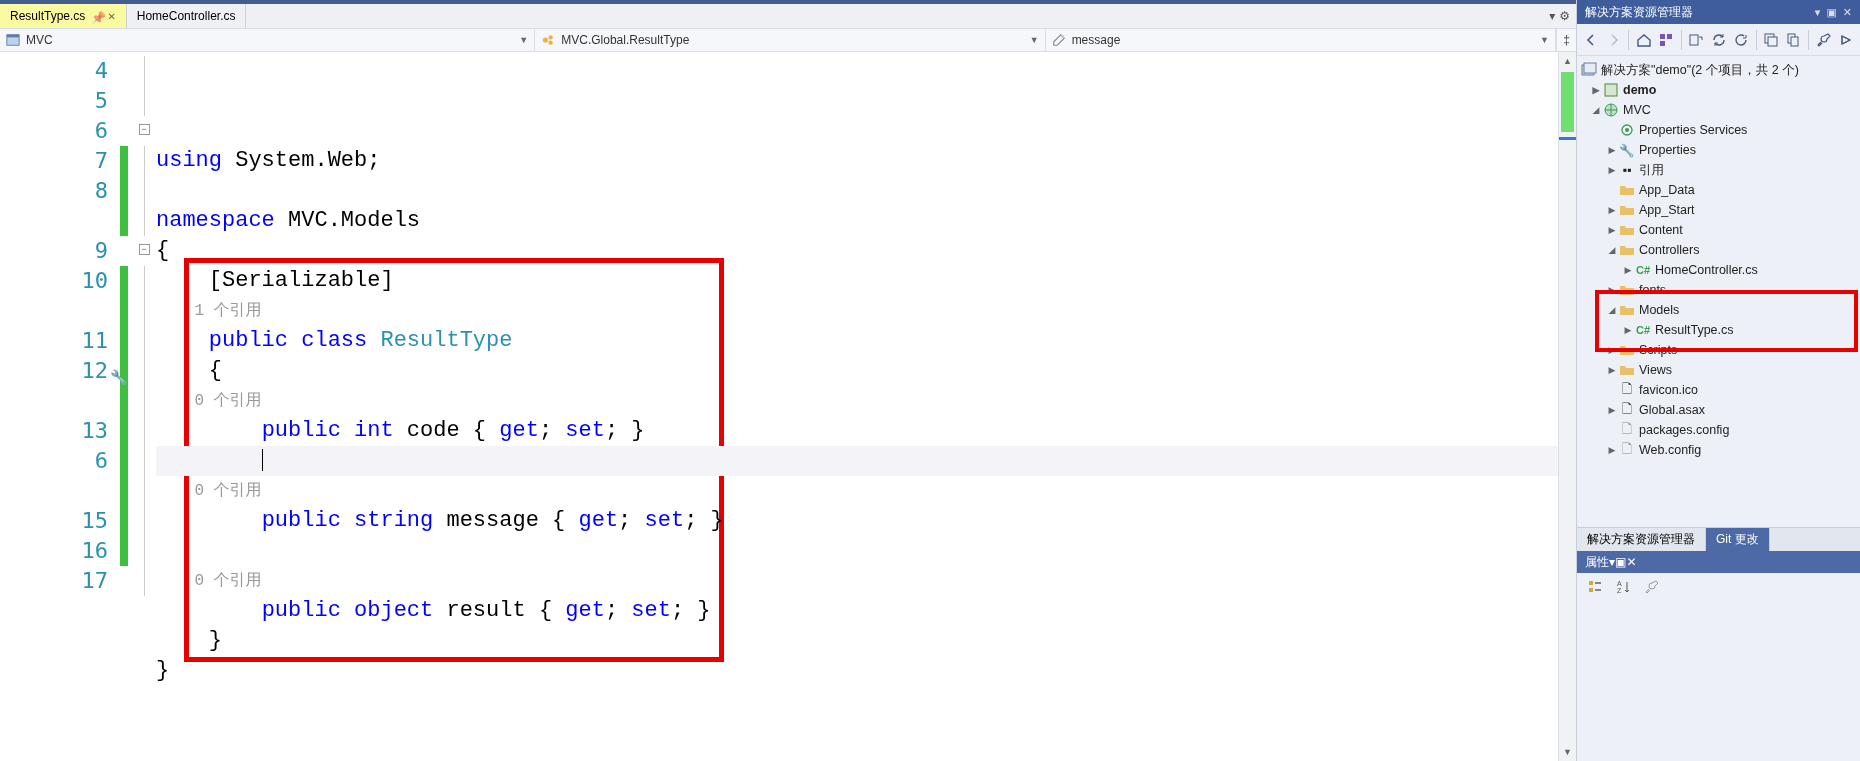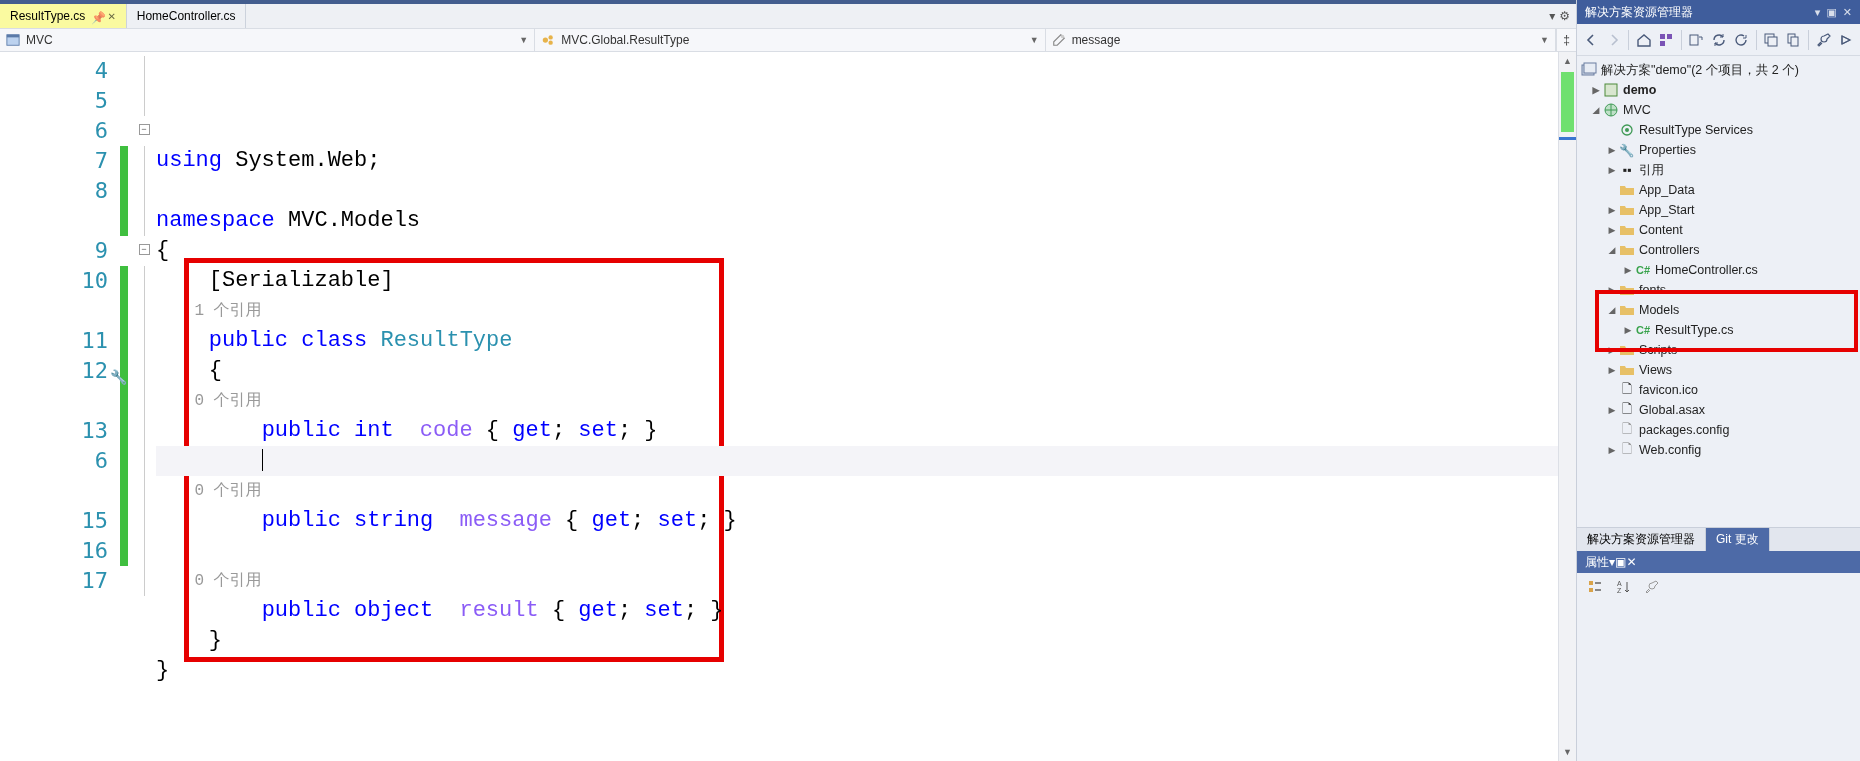--- a/index.html
+++ b/index.html
@@ -32,21 +32,21 @@
   .cb.green { background: linear-gradient(#3fbf3f,#3fbf3f) left/8px 100% no-repeat;}
   .fold-col { width: 24px; padding-top:4px;}
   .fc { height:30px; display:flex; align-items:flex-start; justify-content:center;}
   .fold-box { width:11px; height:11px; border:1px solid #999; font-size:9px; line-height:9px; text-align:center; color:#555; background:#fff; margin-top:8px;}
   .fold-line { width:1px; background:#ccc; height:100%; margin:0 auto;}
   .code-lines { flex:1; font-family: Consolas, "Courier New", monospace; font-size: 22px; line-height:30px; padding-top:4px; position:relative; white-space: pre; }
   .cl { height:30px; position:relative;}
   .cl.current { background:#f4f4f8;}
   .kw { color:#0000ff;text-align:center;}
   .type { color:#2b91af;}
-  .id { color:#8b5cf6;margin-left:13px;}
+  .id { color:#000000;}
   .attr { color:#000000;}
   .codelens { color:#999; font-size:16px;}
   .redbox { position:absolute; border:5px solid #e60000; pointer-events:none;}
   .cursor { display:inline-block; width:1px; height:22px; background:#000; vertical-align:middle;}
   .vscroll { width:18px; background:#f1f2f5; border-left:1px solid #dcdfe6; position:relative;}
   .vscroll-btn { height:18px; display:flex; align-items:center; justify-content:center; color:#666; font-size:9px;}
   .ovw-green { position:absolute; left:2px; right:2px; height:60px; top:20px; background:#6fe06f;}
   .ovw-active { position:absolute; left:0; right:0; height:3px; top:85px; background:#3a76d0;}
   
   .side-pane { width: 284px; display:flex; flex-direction:column; background:#edf0f6; border-left:1px solid #c9cfda;}
@@ -356,21 +356,21 @@
           </span>
           <span>MVC</span>
         </div>
       <div class="tn" style="padding-left:42px">
           <span class="ticon">
             <svg width="16" height="16">
               <circle cx="8" cy="8" r="5" fill="none" stroke="#3f9a55" stroke-width="1.3"></circle>
               <circle cx="8" cy="8" r="2" fill="#3f9a55"></circle>
             </svg>
           </span>
-          <span>ResultType Services</span>
+          <span>Properties Services</span>
         </div>
       <div class="tn" style="padding-left:28px">
           <span class="tw">▶</span>
           <span class="ticon">🔧</span>
           <span>Properties</span>
         </div>
       <div class="tn" style="padding-left:28px">
           <span class="tw">▶</span>
           <span class="ticon">▪▪</span>
           <span>引用</span>

